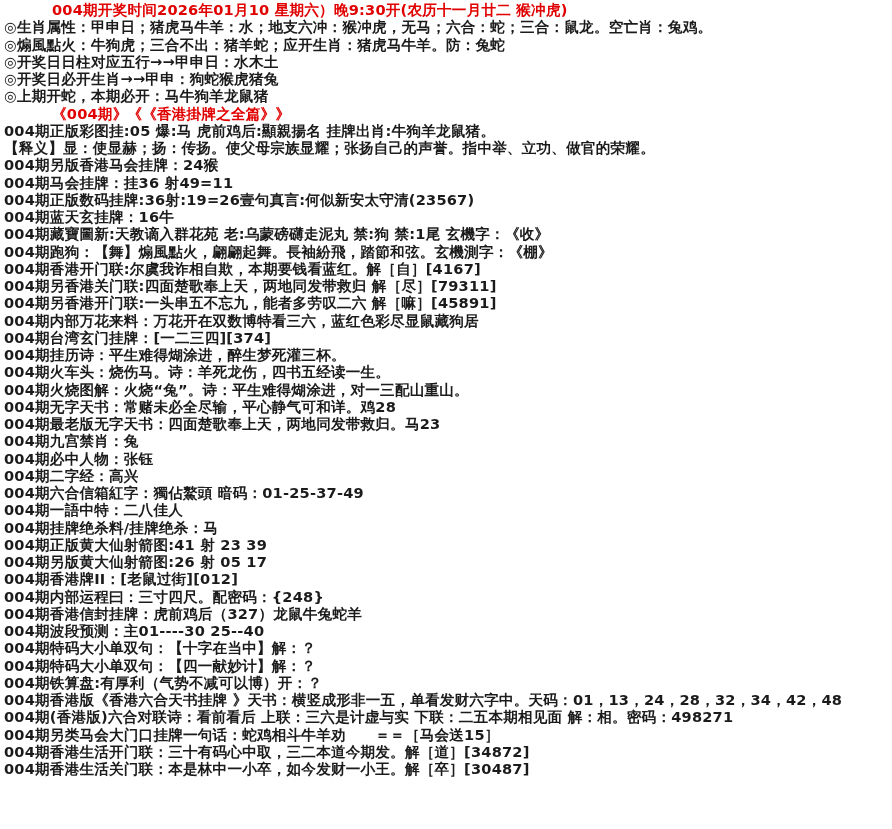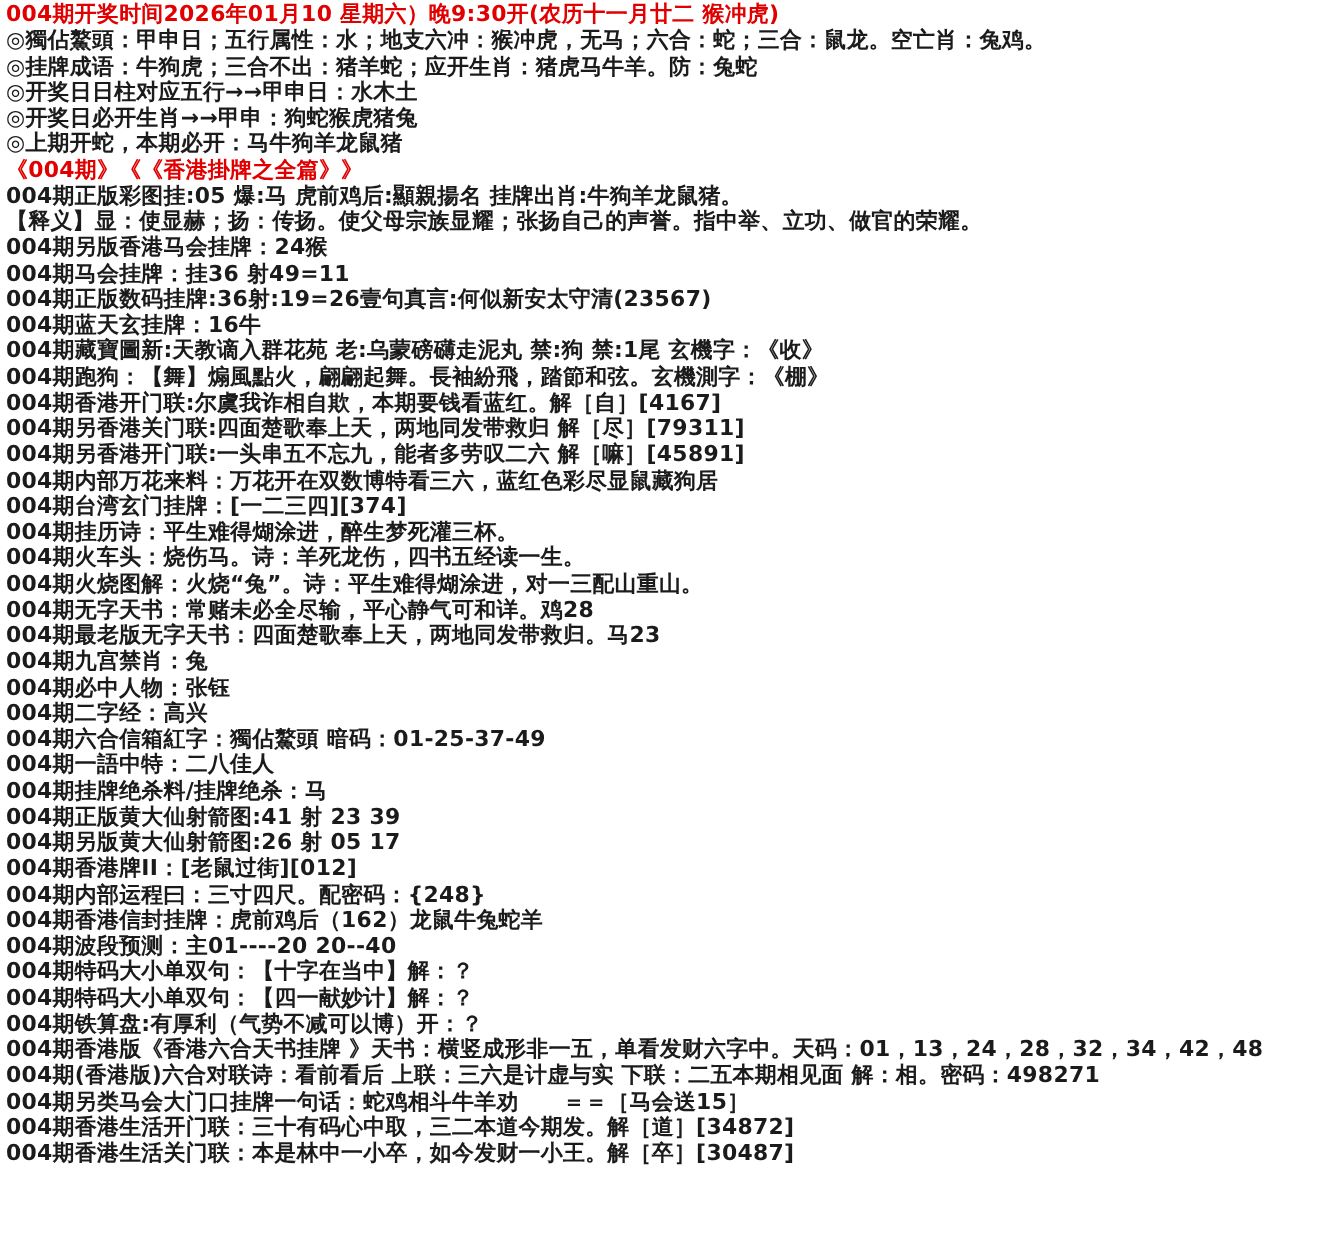--- a/index.html
+++ b/index.html
@@ -24,30 +24,31 @@
     height: 17.25px;
     line-height: 17.25px;
     font-size: 14.6px;
     font-weight: 700;
     color: #1b1b1b;
     white-space: nowrap;
     letter-spacing: 0.2px;
   }
   .line.red {
     color: #e10000;
+    margin-left: 48px;
   }
 </style>
 </head>
 <body>
 
 <div class="page">
   <div id="content">
       <div class="line red">004期开奖时间2026年01月10 星期六）晚9:30开(农历十一月廿二 猴冲虎)</div>
-      <div class="line">◎獨佔鰲頭：甲申日；五行属性：水；地支六冲：猴冲虎，无马；六合：蛇；三合：鼠龙。空亡肖：兔鸡。</div>
-      <div class="line">◎挂牌成语：牛狗虎；三合不出：猪羊蛇；应开生肖：猪虎马牛羊。防：兔蛇</div>
+      <div class="line">◎生肖属性：甲申日；猪虎马牛羊：水；地支六冲：猴冲虎，无马；六合：蛇；三合：鼠龙。空亡肖：兔鸡。</div>
+      <div class="line">◎煽風點火：牛狗虎；三合不出：猪羊蛇；应开生肖：猪虎马牛羊。防：兔蛇</div>
       <div class="line">◎开奖日日柱对应五行→→甲申日：水木土</div>
       <div class="line">◎开奖日必开生肖→→甲申：狗蛇猴虎猪兔</div>
       <div class="line">◎上期开蛇，本期必开：马牛狗羊龙鼠猪</div>
       <div class="line red">《004期》《《香港掛牌之全篇》》</div>
       <div class="line">004期正版彩图挂:05 爆:马 虎前鸡后:顯親揚名 挂牌出肖:牛狗羊龙鼠猪。</div>
       <div class="line">【释义】显：使显赫；扬：传扬。使父母宗族显耀；张扬自己的声誉。指中举、立功、做官的荣耀。</div>
       <div class="line">004期另版香港马会挂牌：24猴</div>
       <div class="line">004期马会挂牌：挂36 射49=11</div>
       <div class="line">004期正版数码挂牌:36射:19=26壹句真言:何似新安太守清(23567)</div>
       <div class="line">004期蓝天玄挂牌：16牛</div>
@@ -66,22 +67,22 @@
       <div class="line">004期九宫禁肖：兔</div>
       <div class="line">004期必中人物：张钰</div>
       <div class="line">004期二字经：高兴</div>
       <div class="line">004期六合信箱紅字：獨佔鰲頭 暗码：01-25-37-49</div>
       <div class="line">004期一語中特：二八佳人</div>
       <div class="line">004期挂牌绝杀料/挂牌绝杀：马</div>
       <div class="line">004期正版黄大仙射箭图:41 射 23 39</div>
       <div class="line">004期另版黄大仙射箭图:26 射 05 17</div>
       <div class="line">004期香港牌II：[老鼠过街][012]</div>
       <div class="line">004期内部运程曰：三寸四尺。配密码：{248}</div>
-      <div class="line">004期香港信封挂牌：虎前鸡后（162）龙鼠牛兔蛇羊</div>
-      <div class="line">004期波段预测：主01----20 20--40</div>
+      <div class="line">004期香港信封挂牌：虎前鸡后（327）龙鼠牛兔蛇羊</div>
+      <div class="line">004期波段预测：主01----30 25--40</div>
       <div class="line">004期特码大小单双句：【十字在当中】解：？</div>
       <div class="line">004期特码大小单双句：【四一献妙计】解：？</div>
       <div class="line">004期铁算盘:有厚利（气势不减可以博）开：？</div>
       <div class="line">004期香港版《香港六合天书挂牌 》天书：横竖成形非一五，单看发财六字中。天码：01，13，24，28，32，34，42，48</div>
       <div class="line">004期(香港版)六合对联诗：看前看后 上联：三六是计虚与实 下联：二五本期相见面 解：相。密码：498271</div>
       <div class="line">004期另类马会大门口挂牌一句话：蛇鸡相斗牛羊劝　　＝＝［马会送15］</div>
       <div class="line">004期香港生活开门联：三十有码心中取，三二本道今期发。解［道］[34872]</div>
       <div class="line">004期香港生活关门联：本是林中一小卒，如今发财一小王。解［卒］[30487]</div>
     </div>
 </div>

